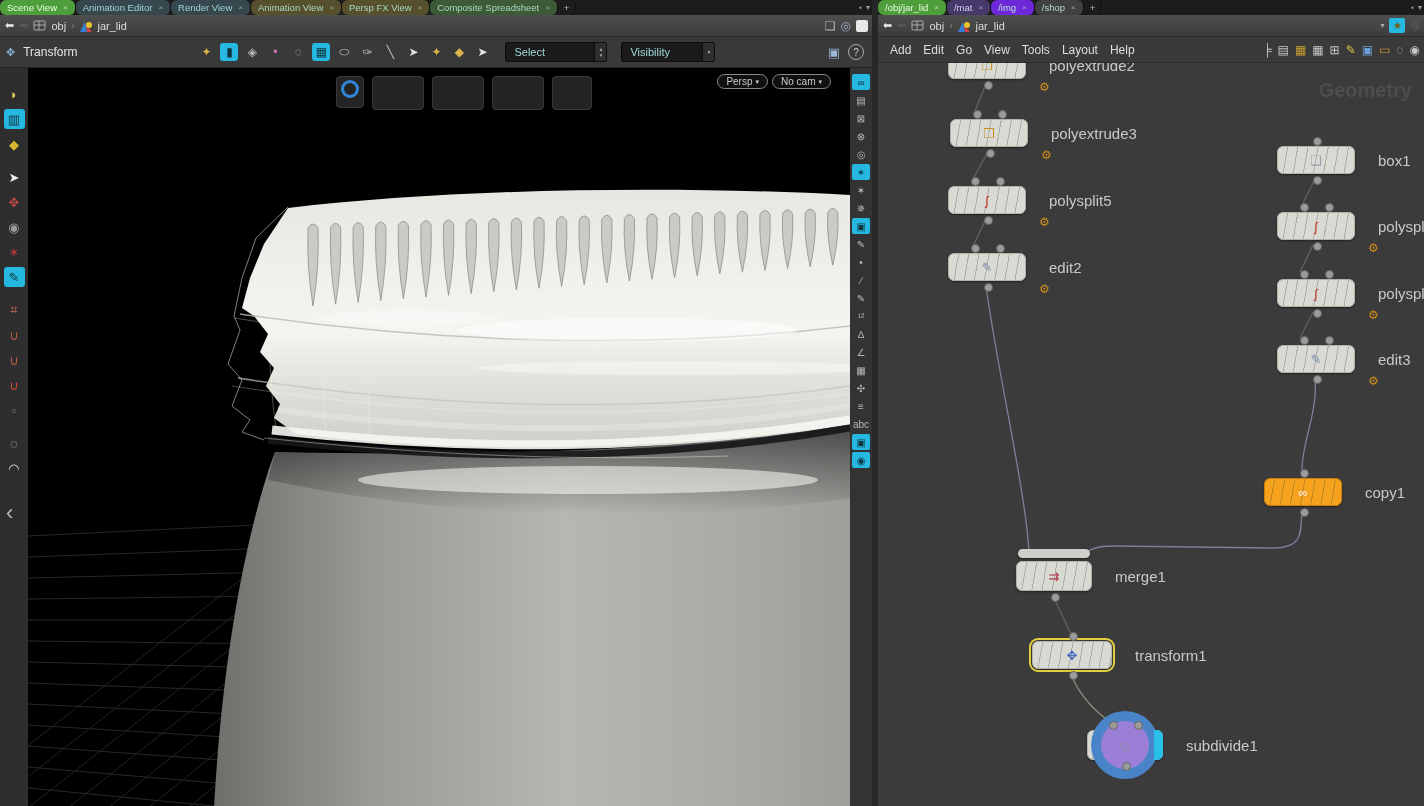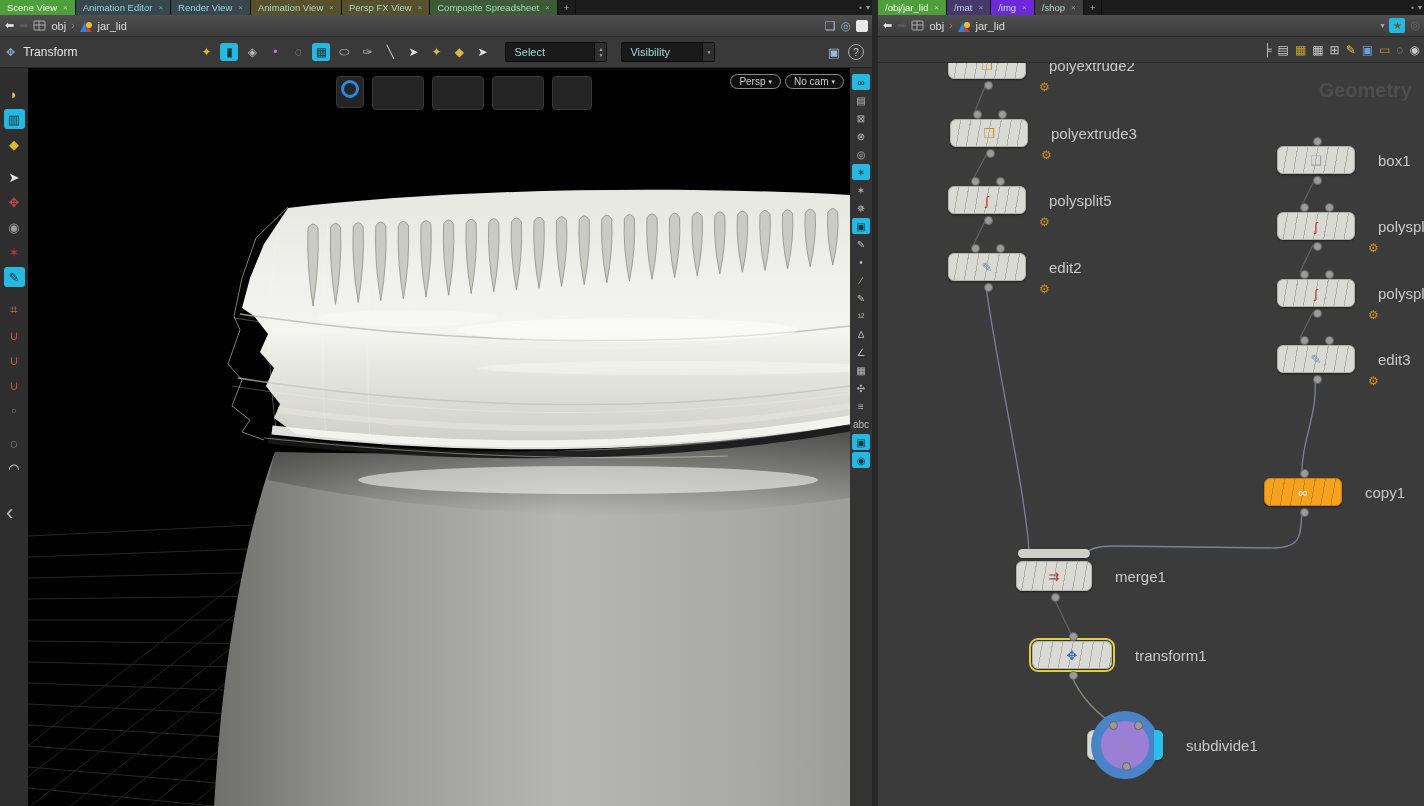--- a/index.html
+++ b/index.html
@@ -1,21 +1,21 @@
 <!DOCTYPE html>
 <html><head>
 <meta charset="utf-8">
 <style>
   html,body{margin:0;padding:0;background:#222;}
   #app{position:relative;width:1424px;height:806px;overflow:hidden;
        font-family:"Liberation Sans",sans-serif;color:#ccc;background:#333;
        -webkit-font-smoothing:antialiased;}
   
   .tabbar{height:15px;background:#1c1c1c;display:flex;align-items:stretch;font-size:9.5px;position:relative;}
-  .tab{display:flex;align-items:center;padding:0 7px;border-right:1px solid #101010;white-space:nowrap;cursor:default;}
+  .tab{display:flex;align-items:center;padding:0 7px;border-right:1px solid #101010;white-space:nowrap;cursor:default;border-radius:6px;}
   .tab .x{margin-left:6px;font-size:8px;opacity:.65;}
   .tab.plus{background:#1c1c1c;color:#bbb;padding:0 6px;}
   .tc-green{background:#4f9e3c;color:#eaffe4;}
   .tc-teal{background:#36474d;color:#9fd4d4;}
   .tc-olive{background:#56502c;color:#a9d8c6;}
   .tc-greendark{background:#3c5a35;color:#a8d8c0;}
   .tc-purple{background:#45396a;color:#cfd0ee;}
   .tc-olive2{background:#6d28d9;color:#b8e0d0;}
   .tc-maroon{background:#404040;color:#b8d8d0;}
   .corner{position:absolute;right:2px;top:0;height:15px;display:flex;align-items:center;gap:4px;color:#999;font-size:8px;}
@@ -44,21 +44,21 @@
   #shelf{width:28px;background:#2e2e2e;display:flex;flex-direction:column;align-items:center;padding-top:16px;gap:5px;}
   .shelf-ico{width:21px;height:20px;border-radius:3px;display:flex;align-items:center;justify-content:center;font-size:13px;}
   .shelf-ico.active{background:#25b8e0;}
   #viewport{position:relative;width:822px;height:740px;background:#000;overflow:hidden;}
   #vp-svg{position:absolute;left:0;top:0;}
   .vp-top{position:absolute;left:308px;top:8px;display:flex;gap:8px;align-items:flex-start;}
   .vp-btn{background:#242424;border:1px solid #383838;border-radius:4px;height:32px;width:50px;}
   .vp-btn.first{width:26px;height:30px;position:relative;}
   .vp-btn.first:before{content:"";position:absolute;left:4px;top:3px;width:12px;height:12px;border:3px solid #2f86d6;border-radius:50%;}
   .vp-btn.last{width:38px;}
-  .vp-pills{position:absolute;right:6px;top:6px;display:flex;gap:4px;}
+  .vp-pills{position:absolute;right:19px;top:6px;display:flex;gap:4px;}
   .pill{border:1px solid #8a8a8a;background:#101010;color:#ccc;font-size:10px;border-radius:9px;
         padding:1px 8px;display:flex;align-items:center;gap:3px;}
   .pill .dn{font-size:7px;}
   #collapse-chevron{position:absolute;left:6px;top:432px;font-size:22px;color:#b8b8b8;z-index:5;}
   #display-strip{width:22px;background:#333;display:flex;flex-direction:column;align-items:center;padding-top:6px;gap:2px;}
   .disp-ico{width:18px;height:16px;border-radius:2px;display:flex;align-items:center;justify-content:center;
             font-size:10px;color:#b8b8b8;}
   .disp-ico.active{background:#25b8e0;color:#0e3540;}
   
   #splitter{position:absolute;left:872px;top:0;width:6px;height:806px;background:#272727;}
@@ -387,20 +387,29 @@
           </svg>
       </span>
       <span>jar_lid</span>
       <div class="pb-right">
         <span style="font-size:8px;color:#aaa">▾</span>
         <span class="ico" style="width:16px;height:15px;background:#25b8e0;border-radius:2px;font-size:10px;color:#7a5a10">★</span>
         <span class="ico" style="font-size:11px;color:#666">◎</span>
       </div>
     </div>
     <div class="menubar">
+      <span id="menu-items" style="display:flex">
+          <div class="menu-item">Add</div>
+          <div class="menu-item">Edit</div>
+          <div class="menu-item">Go</div>
+          <div class="menu-item">View</div>
+          <div class="menu-item">Tools</div>
+          <div class="menu-item">Layout</div>
+          <div class="menu-item">Help</div>
+        </span>
       <div class="mb-icons">
           <div class="mb-ico" style="color: rgb(200, 200, 200);">╞</div>
           <div class="mb-ico" style="color: rgb(200, 200, 200);">▤</div>
           <div class="mb-ico" style="color: rgb(200, 160, 48);">▦</div>
           <div class="mb-ico" style="color: rgb(200, 200, 200);">▦</div>
           <div class="mb-ico" style="color: rgb(200, 200, 200);">⊞</div>
           <div class="mb-ico" style="color: rgb(224, 200, 64);">✎</div>
           <div class="mb-ico" style="color: rgb(106, 159, 216);">▣</div>
           <div class="mb-ico" style="color: rgb(224, 154, 48);">▭</div>
           <div class="mb-ico" style="color: rgb(200, 200, 200);">◌</div>

